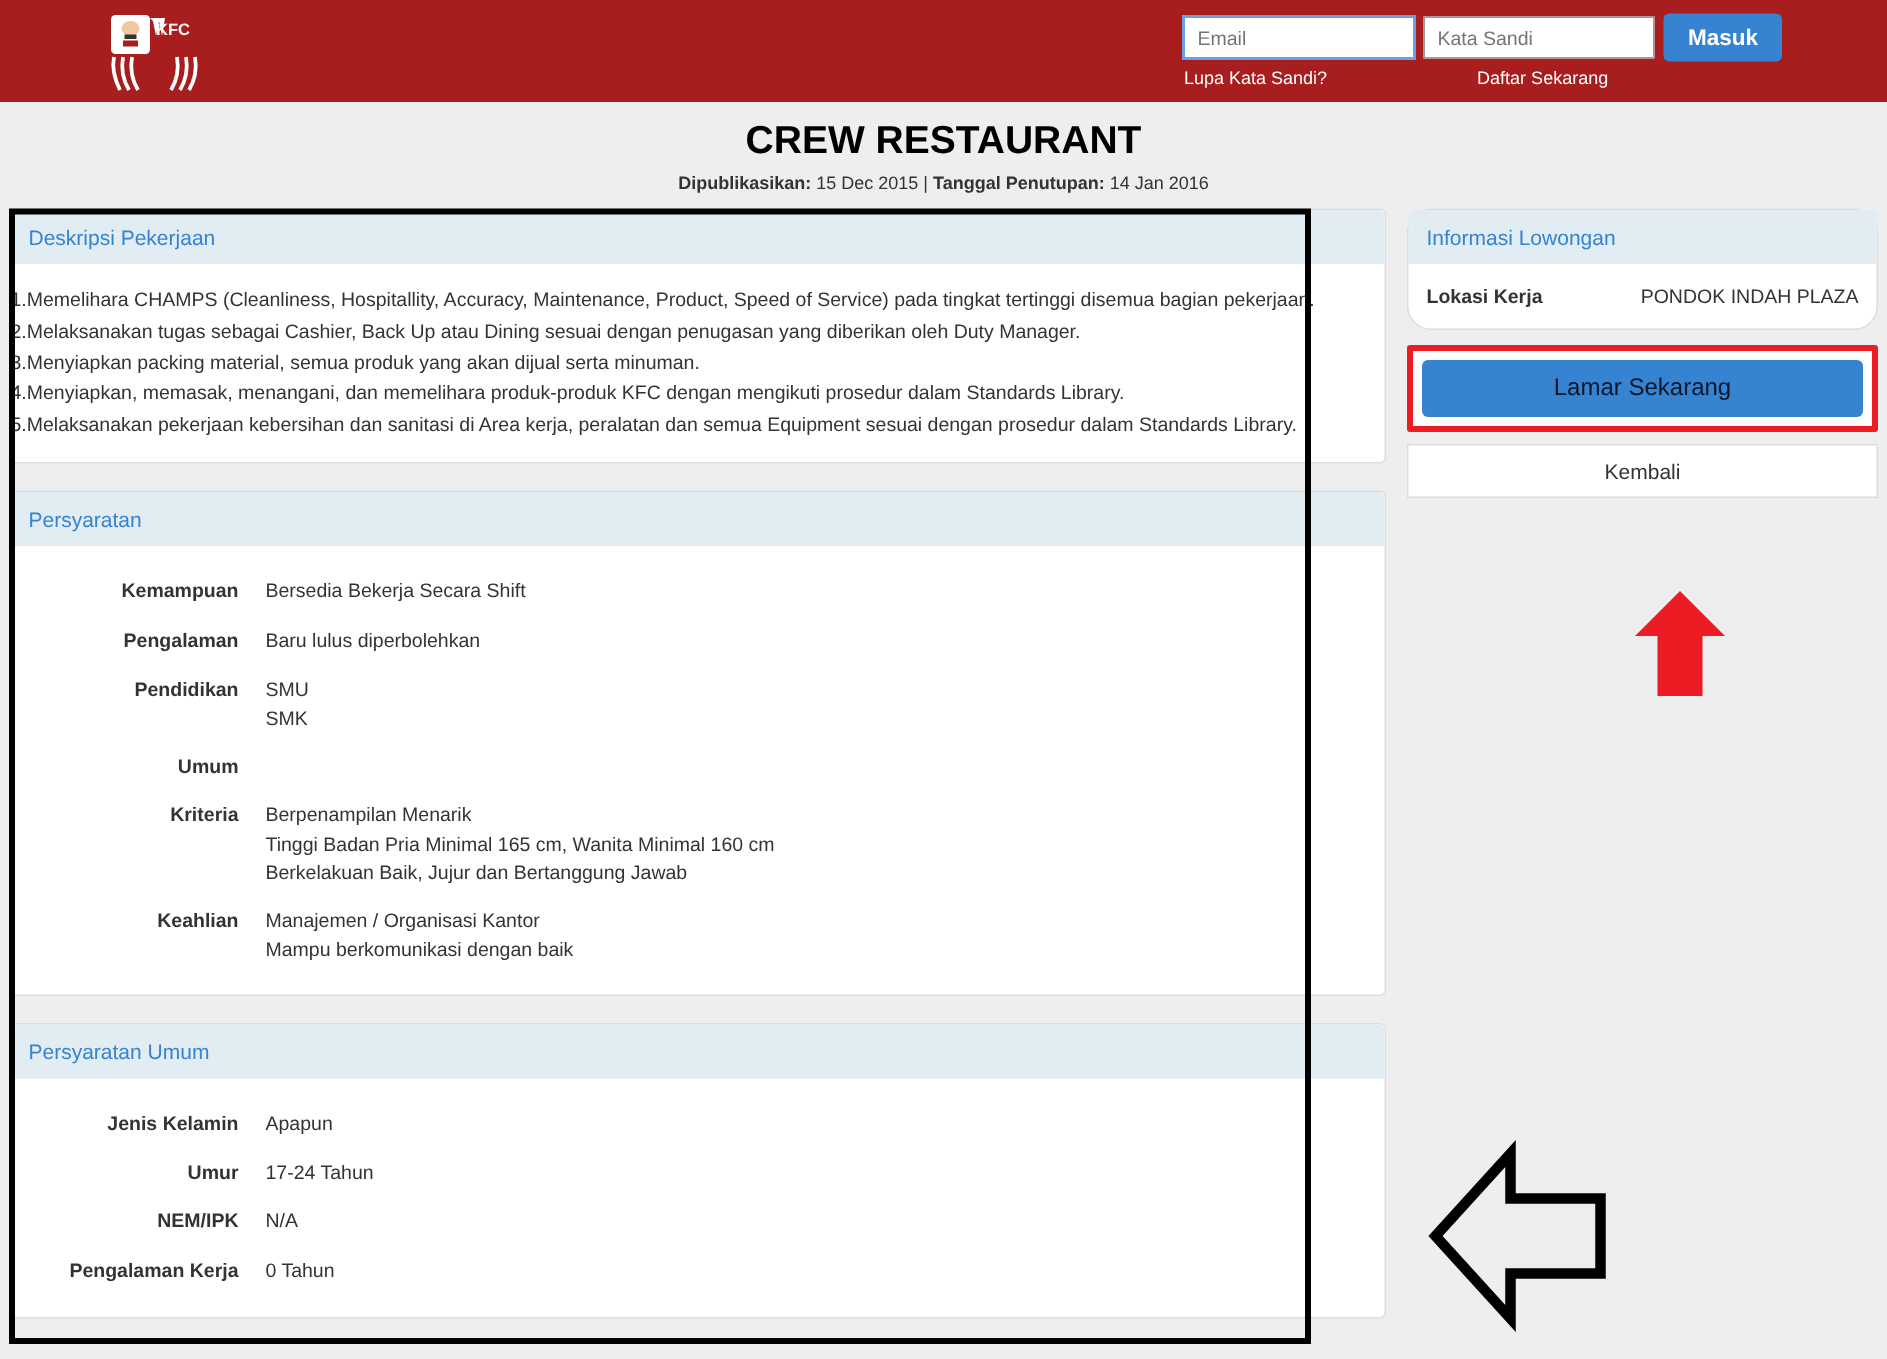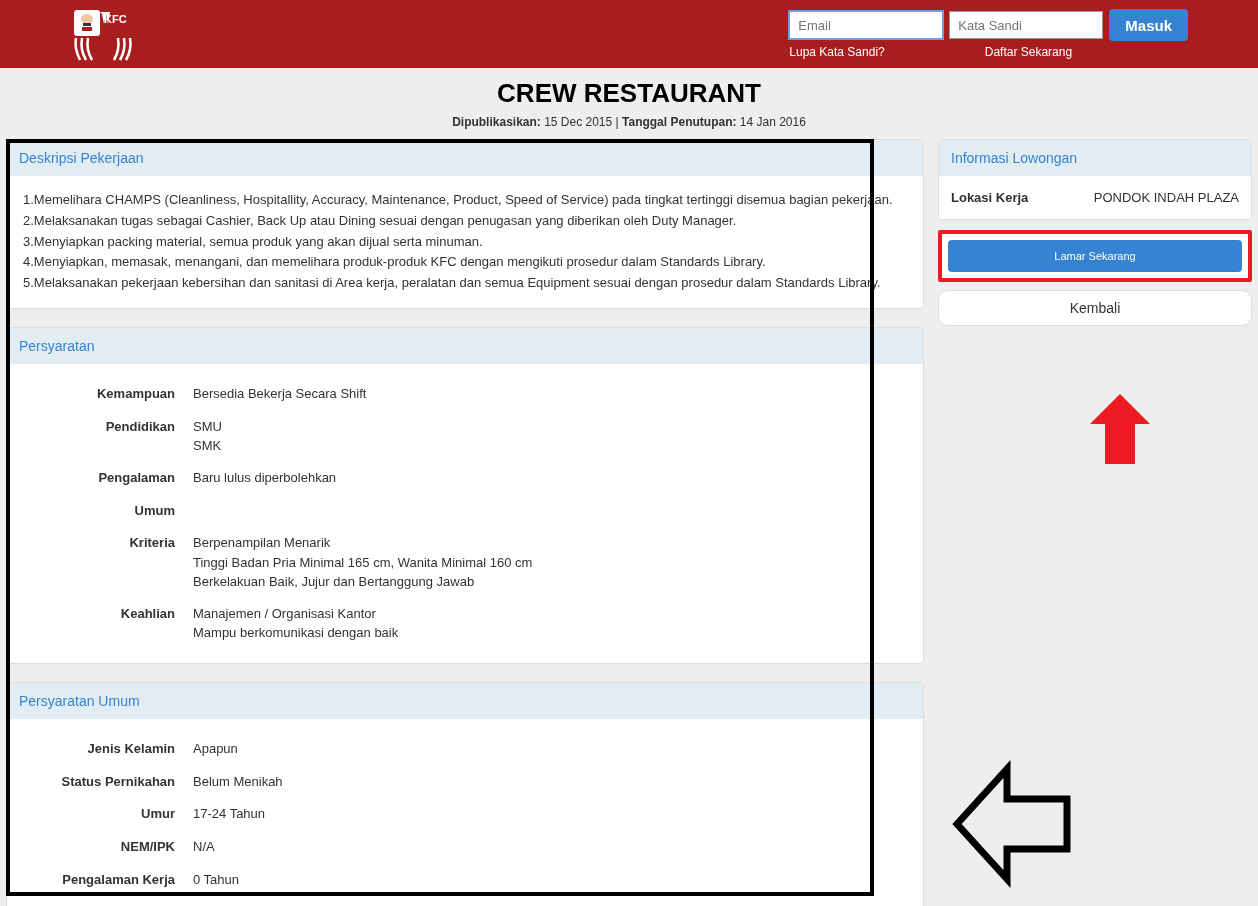--- a/index.html
+++ b/index.html
@@ -16,32 +16,32 @@
 .login-links span { color: #fff; font-size: 12px; cursor: pointer; }
 .container { max-width: 1258px; margin: 0 auto; padding: 0 6px; }
 .page-title { text-align: center; font-size: 26px; font-weight: bold; margin-top: 10px; color: #000000; }
 .page-meta { text-align: center; font-size: 12px; margin-top: 6px; }
 .page-meta b { font-weight: bold; }
 .content-row { display: flex; gap: 14px; margin-top: 10px; }
 .left-col { flex: 1; position: relative; padding: 0; }
 .right-col { width: 314px; }
 .panel { background: #fff; border: 1px solid #ddd; border-radius: 4px; margin-bottom: 18px; }
 .panel-header { background: #e1ecf3; padding: 10px 12px; color: #3683d2; font-size: 14px; border-top-left-radius: 4px; border-top-right-radius: 4px; }
-.panel-body { padding: 14px 16px; font-size: 13px; line-height: 1.6; }
+.panel-body { padding: 14px 0; font-size: 13px; line-height: 1.6; }
 .table { width: 100%; }
 .row { display: flex; padding: 6px 0; }
 .row-label { width: 170px; text-align: right; padding-right: 18px; font-weight: bold; font-size: 13px; }
 .row-value { flex: 1; font-size: 13px; line-height: 1.5; white-space: pre-line; }
-.info-panel { background: #fff; border: 1px solid #ddd; border-radius: 4px; }
+.info-panel { background: #fff; border: 1px solid #ddd; border-radius: 16px; }
 .info-hdr { background: #e1ecf3; padding: 10px 12px; color: #3683d2; border-top-left-radius: 4px; border-top-right-radius: 4px; font-size: 14px; }
 .info-body { padding: 14px 12px; display: flex; justify-content: space-between; font-size: 13px; }
 .info-lbl { font-weight: bold; }
 .apply-box { border: 4px solid #ed1c24; border-radius: 2px; margin-top: 10px; padding: 6px; background: #fff; }
-.apply-btn { width: 100%; background: #3683d2; color: #ffffff; border: none; padding: 10px 0; border-radius: 4px; font-size: 11px; cursor: pointer; text-align: center; }
-.back-btn { width: 100%; background: #fff; color: #333; border: 1px solid #ddd; border-radius: 10px; padding: 9px 0; margin-top: 8px; font-size: 14px; cursor: pointer; }
+.apply-btn { width: 100%; background: #3683d2; color: #0f172a; border: none; padding: 10px 0; border-radius: 4px; font-size: 16px; cursor: pointer; text-align: center; }
+.back-btn { width: 100%; background: #fff; color: #333; border: 1px solid #ddd; border-radius: 0; padding: 9px 0; margin-top: 8px; font-size: 14px; cursor: pointer; }
 .annotation-box { position: absolute; top: 0; left: 0; width: 868px; height: 757px; border: 4px solid #000; pointer-events: none; }
 .arrow-up { position: absolute; top: 250px; right: 92px; width: 80px; height: 80px; pointer-events: none; }
 .arrow-left { position: absolute; top: 615px; right: 180px; width: 120px; height: 140px; pointer-events: none; }
 </style>
 </head>
 <body>
 
 <div class="header">
   <div class="logo-box">
     <svg class="logo-img" viewBox="0 0 72 54">
@@ -89,27 +89,27 @@
       </div>
 
       <div class="panel">
         <div class="panel-header">Persyaratan</div>
         <div class="panel-body table" id="req-rows">
             <div class="row">
               <div class="row-label">Kemampuan</div>
               <div class="row-value">Bersedia Bekerja Secara Shift</div>
             </div>
             <div class="row">
+              <div class="row-label">Pengalaman</div>
+              <div class="row-value">Baru lulus diperbolehkan</div>
+            </div>
+            <div class="row">
               <div class="row-label">Pendidikan</div>
               <div class="row-value">SMU
 SMK</div>
-            </div>
-            <div class="row">
-              <div class="row-label">Pengalaman</div>
-              <div class="row-value">Baru lulus diperbolehkan</div>
             </div>
             <div class="row">
               <div class="row-label">Umum</div>
             </div>
             <div class="row">
               <div class="row-label">Kriteria</div>
               <div class="row-value">Berpenampilan Menarik
 Tinggi Badan Pria Minimal 165 cm, Wanita Minimal 160 cm
 Berkelakuan Baik, Jujur dan Bertanggung Jawab</div>
             </div>
@@ -120,24 +120,20 @@
             </div>
           </div>
       </div>
 
       <div class="panel">
         <div class="panel-header">Persyaratan Umum</div>
         <div class="panel-body table" id="gen-rows">
             <div class="row">
               <div class="row-label">Jenis Kelamin</div>
               <div class="row-value">Apapun</div>
-            </div>
-            <div class="row">
-              <div class="row-label">Status Pernikahan</div>
-              <div class="row-value">Belum Menikah</div>
             </div>
             <div class="row">
               <div class="row-label">Umur</div>
               <div class="row-value">17-24 Tahun</div>
             </div>
             <div class="row">
               <div class="row-label">NEM/IPK</div>
               <div class="row-value">N/A</div>
             </div>
             <div class="row">

